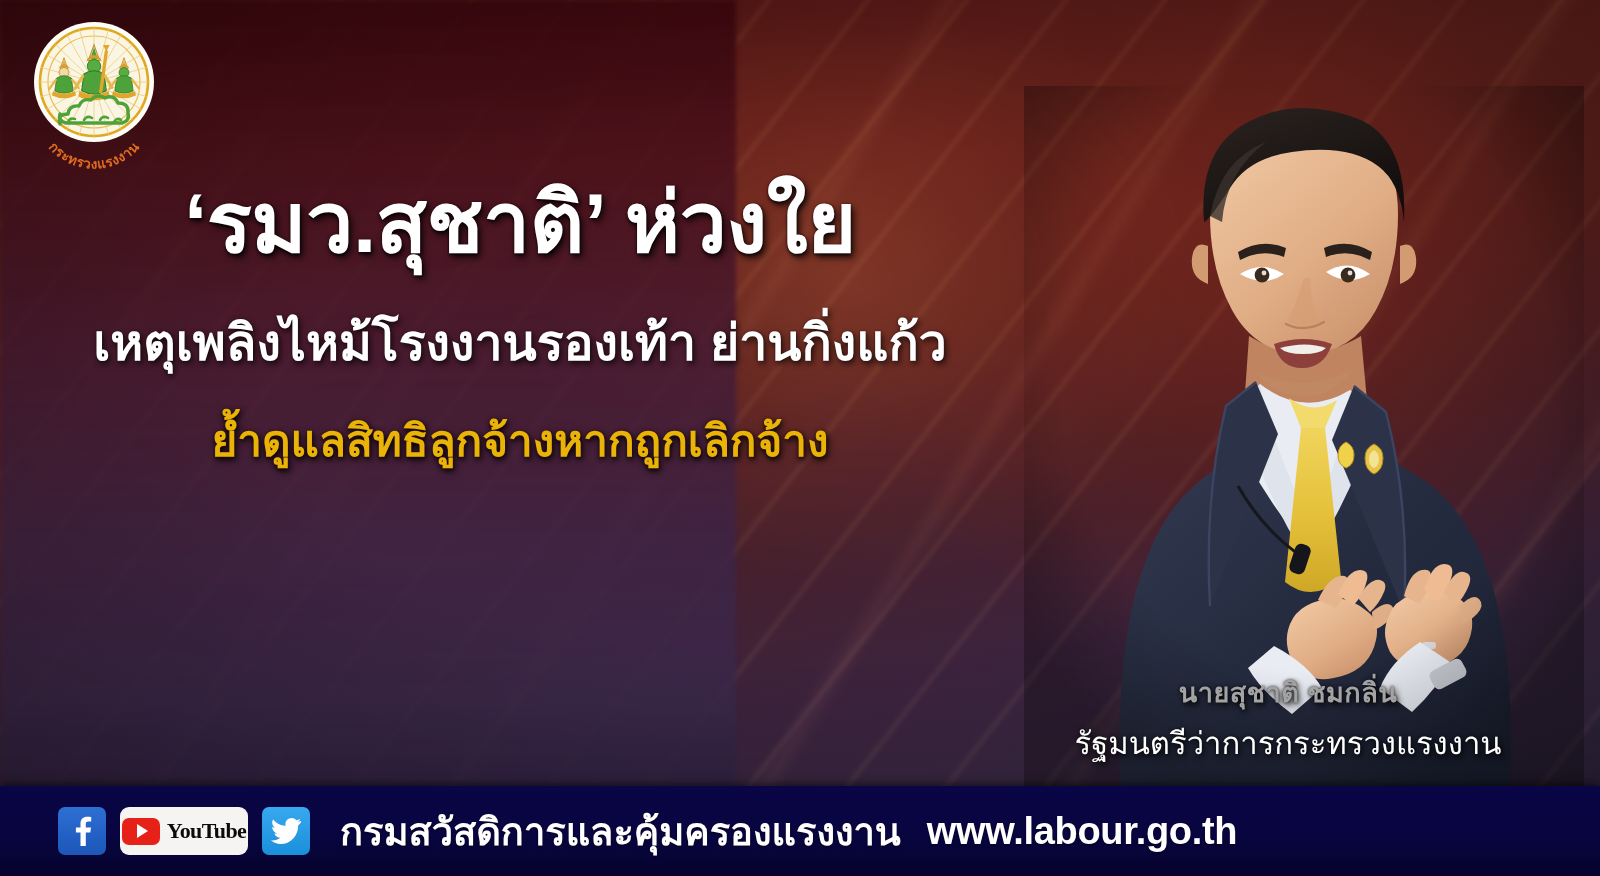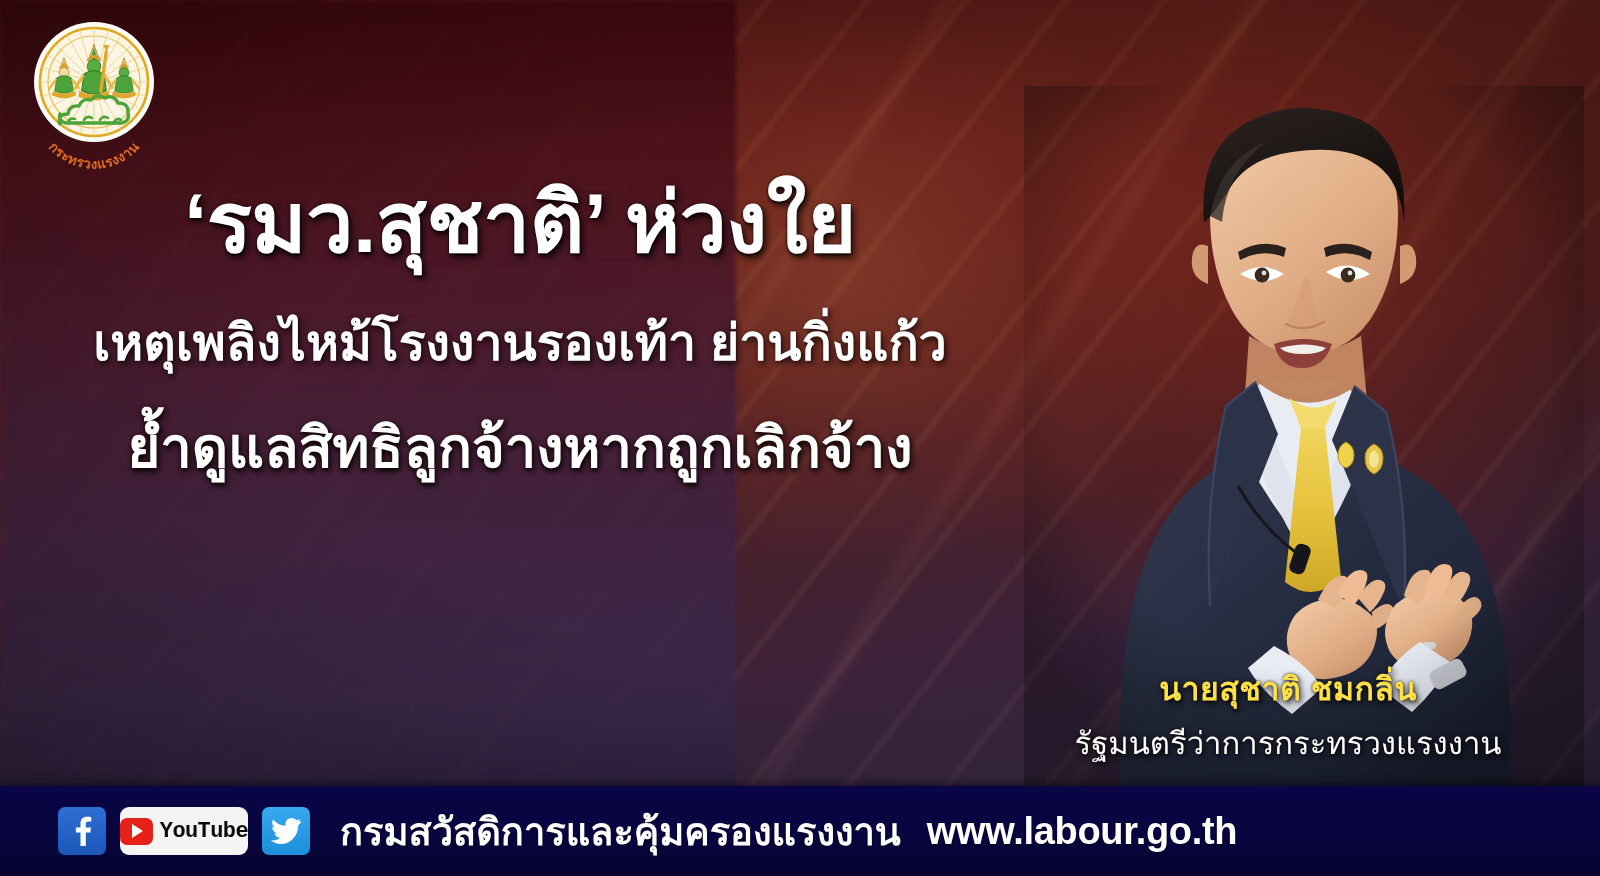--- a/index.html
+++ b/index.html
@@ -131,23 +131,23 @@
     font-weight:bold;
     color:#ffffff;
     line-height:1.18;
     text-shadow:
       0 0 2px rgba(0,0,0,0.5),
       2px 3px 6px rgba(0,0,0,0.75);
     white-space:nowrap;
   }
   .hl-accent {
     margin-top:42px;
-    font-size:56px;
+    font-size:44px;
     font-weight:bold;
-    color:#ffffff;
+    color:#eab308;
     line-height:1.18;
     text-shadow:
       0 0 2px rgba(60,30,0,0.55),
       2px 3px 7px rgba(0,0,0,0.8),
       0 2px 4px rgba(0,0,0,0.65);
     white-space:nowrap;
   }
 
   
   .person {
@@ -158,21 +158,21 @@
   .person svg { display:block; width:100%; height:100%; }
 
   
   .caption {
     position:absolute; right:52px; bottom:108px;
     width:520px;
     text-align:center;
     z-index:7;
   }
   .cap-name {
-    font-size:32px; font-weight:bold; color:#fde047;
+    font-size:27px; font-weight:bold; color:#a3a3a3;
     letter-spacing:0.5px;
     text-shadow:0 0 3px rgba(0,0,0,0.8), 2px 3px 6px rgba(0,0,0,0.85);
     white-space:nowrap;
   }
   .cap-title {
     margin-top:4px;
     font-size:31px; font-weight:normal; color:#ffffff;
     text-shadow:0 0 3px rgba(0,0,0,0.8), 2px 3px 6px rgba(0,0,0,0.85);
     white-space:nowrap;
   }
@@ -210,21 +210,21 @@
   }
   .yt-play::after {
     content:""; width:0; height:0;
     border-left:11px solid #ffffff;
     border-top:7px solid transparent;
     border-bottom:7px solid transparent;
     margin-left:3px;
   }
   .yt-word {
     font-size:22px; font-weight:bold; color:#0b0b0b;
-    letter-spacing:-0.6px; font-family:Liberation Mono, monospace;
+    letter-spacing:-0.6px; font-family:Liberation Serif, serif;
   }
   .footer-text {
     margin-left:30px;
     display:flex; align-items:center; gap:26px;
     color:#ffffff;
     font-size:38px;
     font-weight:bold;
     white-space:nowrap;
     text-shadow:0 1px 2px rgba(0,0,0,0.6);
   }

